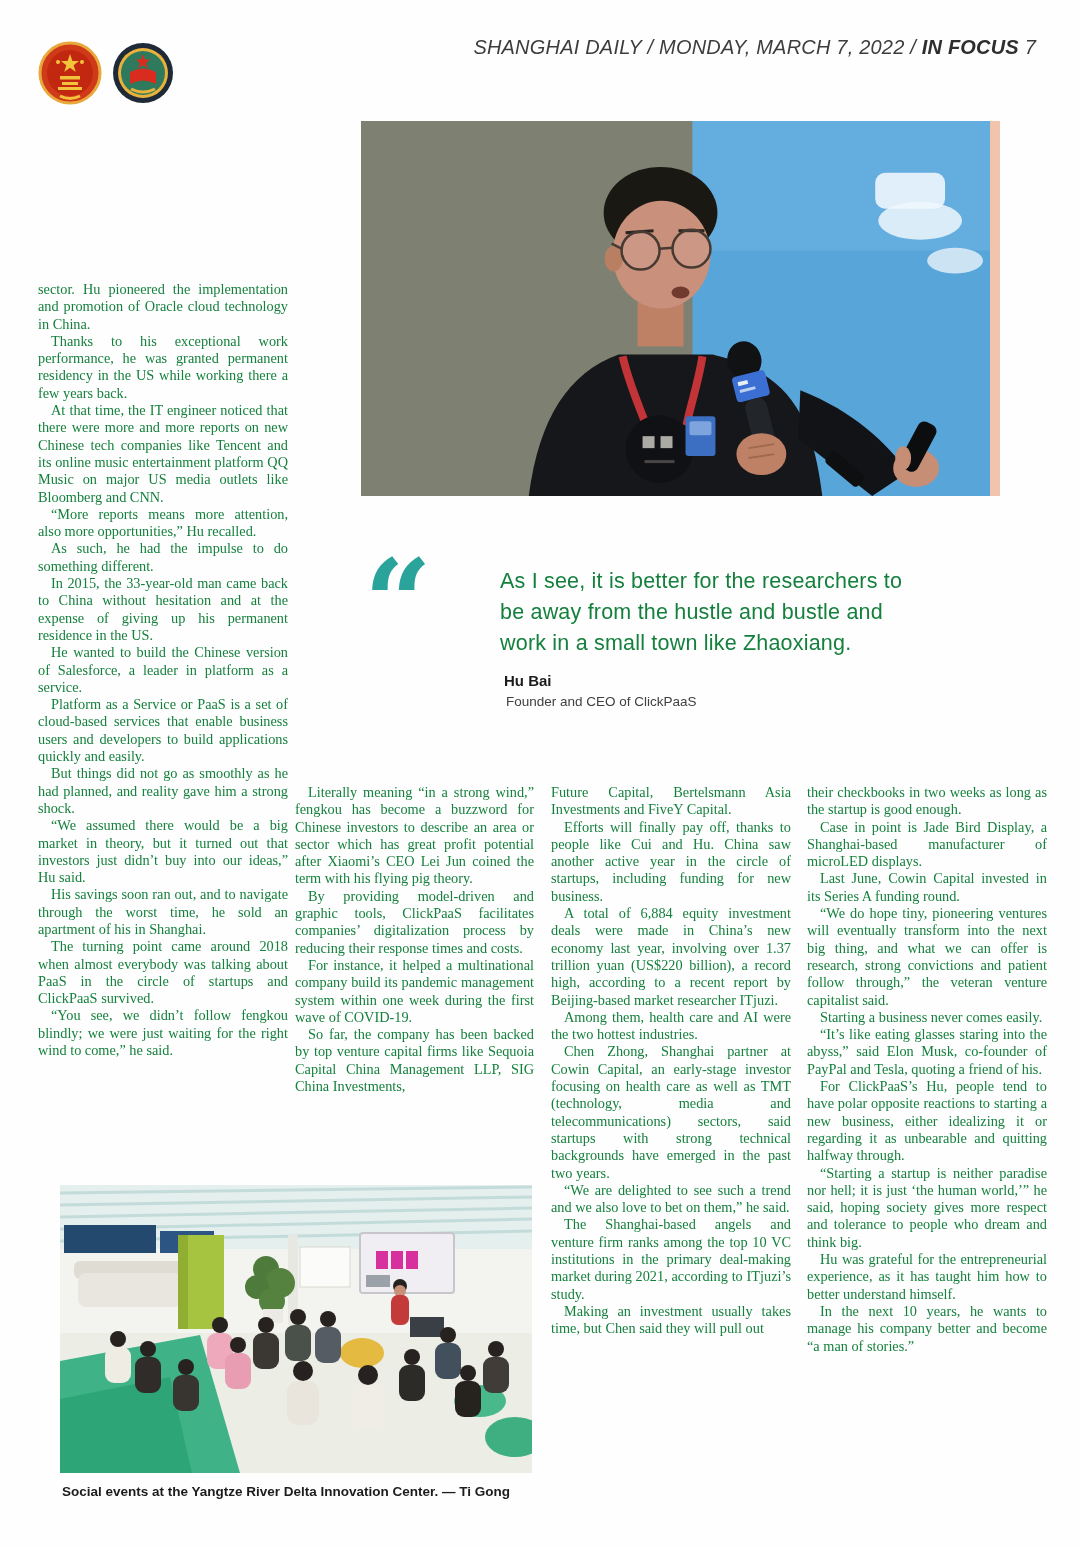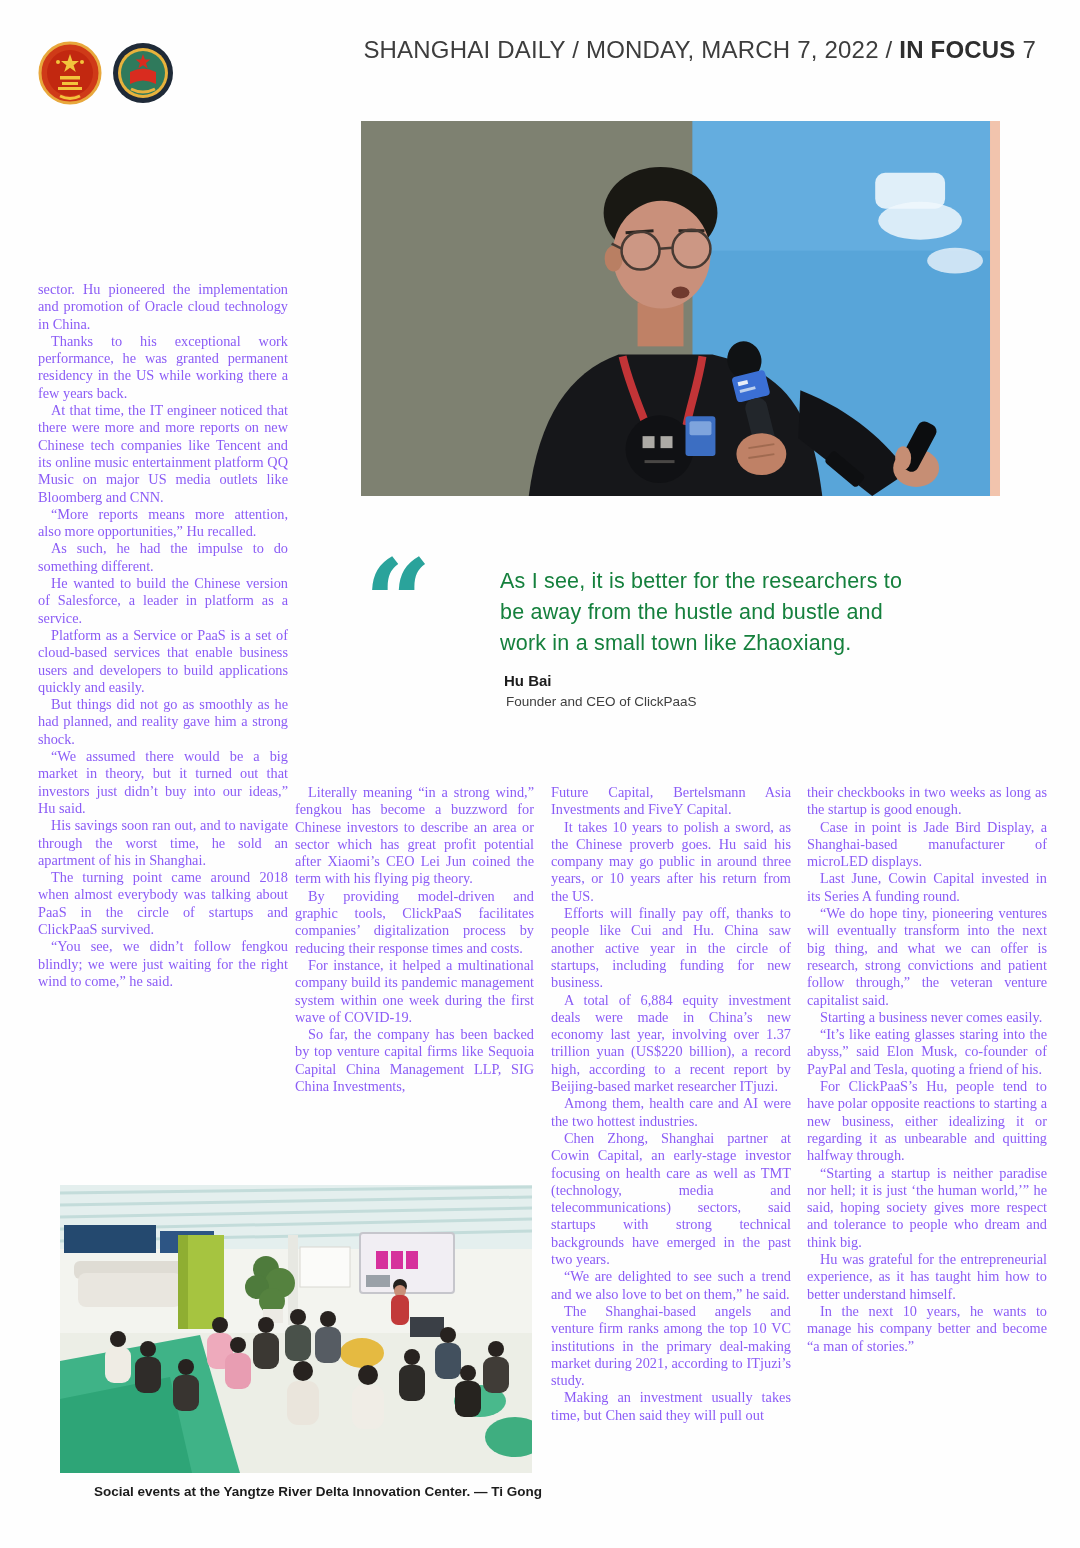--- a/index.html
+++ b/index.html
@@ -1,49 +1,49 @@
 <!DOCTYPE html>
 <html><head>
 <meta charset="utf-8">
 <style>
   html,body{margin:0;padding:0;background:#ffffff;}
   .page{position:relative;width:1080px;height:1548px;background:#fefefe;overflow:hidden;
         font-family:"Liberation Serif",serif;}
   
   .masthead{position:absolute;top:36px;right:44px;font-family:"Liberation Sans",sans-serif;
-            font-size:24px;color:#3d3d3d;letter-spacing:.2px;white-space:nowrap;}
+            font-size:20px;color:#3d3d3d;letter-spacing:.2px;white-space:nowrap;font-style:italic;}
   .masthead .bold{font-weight:bold;color:#2e2e2e;}
   
   .emblems{position:absolute;left:38px;top:40px;display:flex;gap:9px;align-items:center;}
   
   figure{margin:0;padding:0;position:absolute;}
   .main-photo{left:361px;top:121px;width:639px;height:375px;}
   .event-photo{left:60px;top:1185px;width:472px;height:288px;}
   figure svg{display:block;width:100%;height:100%;}
   
   .qmark{position:absolute;left:364px;top:544px;font-family:"DejaVu Serif",serif;
          font-size:118px;line-height:1;color:#2AA39B;font-weight:bold;}
   .qtext{position:absolute;left:500px;top:566px;width:416px;margin:0;
          font-family:"Liberation Sans",sans-serif;font-size:21.5px;line-height:31px;
          color:#15803d;letter-spacing:.2px;}
   .qauthor{position:absolute;left:500px;top:668px;margin:4px;font-family:"Liberation Sans",sans-serif;
            font-size:15px;font-weight:bold;color:#1c1c1c;}
   .qrole{position:absolute;left:500px;top:688px;margin:6px;font-family:"Liberation Sans",sans-serif;
          font-size:13.5px;color:#3f3f3f;}
   
   .col{position:absolute;}
-  .col p{margin:0;text-indent:13px;text-align:justify;font-size:14.3px;line-height:17.3px;color:#8b5cf6;}
+  .col p{margin:0;text-indent:13px;text-align:justify;font-size:14.3px;line-height:17.3px;color:#15803d;}
   .col.cont p:first-child{text-indent:0;}
   #c1{left:38px;top:281px;width:250px;}
   #c2{left:295px;top:784px;width:239px;}
   #c3{left:551px;top:784px;width:240px;}
   #c4{left:807px;top:784px;width:240px;}
   
   .caption{position:absolute;left:62px;top:1484px;width:480px;margin:0;
-           font-family:"Liberation Sans",sans-serif;font-size:13.5px;font-weight:bold;color:#1c1c1c;text-align:right;}
+           font-family:"Liberation Sans",sans-serif;font-size:13.5px;font-weight:bold;color:#1c1c1c;}
 </style>
 </head>
 <body>
 
 <div class="page">
 
   <header class="masthead">
     <span>SHANGHAI DAILY / MONDAY, MARCH 7, 2022 / </span><span class="bold">IN FOCUS</span><span> 7</span>
   </header>
 
@@ -126,37 +126,37 @@
     <p class="qauthor">Hu Bai</p>
     <p class="qrole">Founder and CEO of ClickPaaS</p>
   </section>
 
   <div class="col cont" id="c1">
       <p>sector. Hu pioneered the implementation and promotion of Oracle cloud technology in China.</p>
       <p>Thanks to his exceptional work performance, he was granted permanent residency in the US while working there a few years back.</p>
       <p>At that time, the IT engineer noticed that there were more and more reports on new Chinese tech companies like Tencent and its online music entertainment platform QQ Music on major US media outlets like Bloomberg and CNN.</p>
       <p>“More reports means more attention, also more opportunities,” Hu recalled.</p>
       <p>As such, he had the impulse to do something different.</p>
+      <p>In 2015, the 33-year-old man came back to China without hesitation and at the expense of giving up his permanent residence in the US.</p>
       <p>He wanted to build the Chinese version of Salesforce, a leader in platform as a service.</p>
       <p>Platform as a Service or PaaS is a set of cloud-based services that enable business users and developers to build applications quickly and easily.</p>
       <p>But things did not go as smoothly as he had planned, and reality gave him a strong shock.</p>
       <p>“We assumed there would be a big market in theory, but it turned out that investors just didn’t buy into our ideas,” Hu said.</p>
       <p>His savings soon ran out, and to navigate through the worst time, he sold an apartment of his in Shanghai.</p>
       <p>The turning point came around 2018 when almost everybody was talking about PaaS in the circle of startups and ClickPaaS survived.</p>
       <p>“You see, we didn’t follow fengkou blindly; we were just waiting for the right wind to come,” he said.</p>
     </div>
   <div class="col" id="c2">
       <p>Literally meaning “in a strong wind,” fengkou has become a buzzword for Chinese investors to describe an area or sector which has great profit potential after Xiaomi’s CEO Lei Jun coined the term with his flying pig theory.</p>
       <p>By providing model-driven and graphic tools, ClickPaaS facilitates companies’ digitalization process by reducing their response times and costs.</p>
       <p>For instance, it helped a multinational company build its pandemic management system within one week during the first wave of COVID-19.</p>
       <p>So far, the company has been backed by top venture capital firms like Sequoia Capital China Management LLP, SIG China Investments,</p>
     </div>
   <div class="col cont" id="c3">
       <p>Future Capital, Bertelsmann Asia Investments and FiveY Capital.</p>
-      <p>It takes 10 years to polish a sword, as the Chinese proverb goes. Hu said his company may go public in around three years, or 10 years after his return from the US.</p>
       <p>Efforts will finally pay off, thanks to people like Cui and Hu. China saw another active year in the circle of startups, including funding for new business.</p>
       <p>A total of 6,884 equity investment deals were made in China’s new economy last year, involving over 1.37 trillion yuan (US$220 billion), a record high, according to a recent report by Beijing-based market researcher ITjuzi.</p>
       <p>Among them, health care and AI were the two hottest industries.</p>
       <p>Chen Zhong, Shanghai partner at Cowin Capital, an early-stage investor focusing on health care as well as TMT (technology, media and telecommunications) sectors, said startups with strong technical backgrounds have emerged in the past two years.</p>
       <p>“We are delighted to see such a trend and we also love to bet on them,” he said.</p>
       <p>The Shanghai-based angels and venture firm ranks among the top 10 VC institutions in the primary deal-making market during 2021, according to ITjuzi’s study.</p>
       <p>Making an investment usually takes time, but Chen said they will pull out</p>
     </div>
   <div class="col cont" id="c4">
       <p>their checkbooks in two weeks as long as the startup is good enough.</p>

